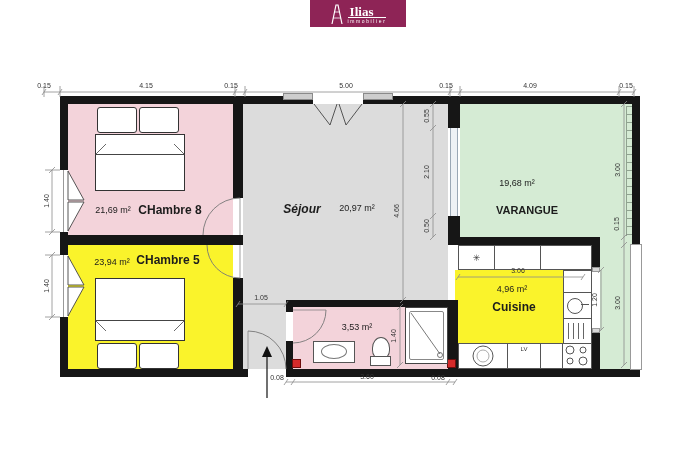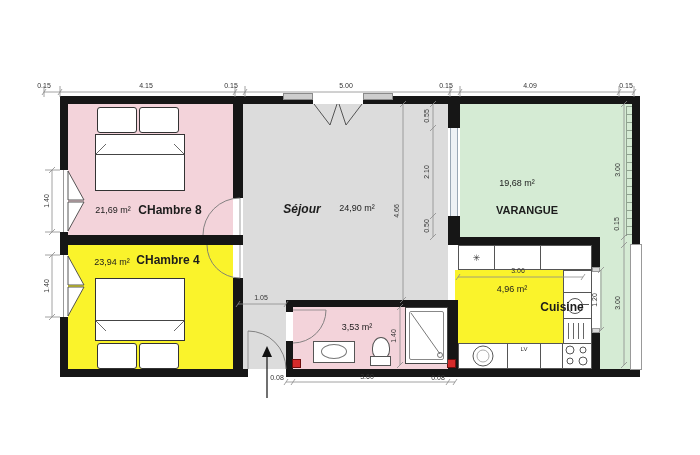--- a/index.html
+++ b/index.html
@@ -35,20 +35,30 @@
   .rail{position:absolute;width:5px;border-left:1px solid #90a390;
         background:repeating-linear-gradient(180deg,#90a390 0 1px,transparent 1px 8px);}
   .jamb{position:absolute;background:#d8d8d8;border:1px solid #999;box-sizing:border-box;}
   .drawers{position:absolute;background:repeating-linear-gradient(90deg,#666 0 1px,transparent 1px 5px);}
 </style>
 </head>
 <body>
 
 <div id="stage">
 
+  <div id="logo">
+    <svg width="14" height="22" viewBox="0 0 14 22" style="position:static">
+      <path d="M2,21 L6,2 L8,2 L12,21" fill="none" stroke="#fff" stroke-width="1.2"></path>
+      <path d="M3,15 L11,15 M4,9 L10,9" stroke="#fff" stroke-width="0.8"></path>
+    </svg>
+    <div>
+      <div class="ttl">Ilias</div>
+      <div class="sub">immobilier</div>
+    </div>
+  </div>
 
   <div class="floor" style="left:68px;top:104px;width:165px;height:131px;background:#f3d3da;"></div>
   <div class="floor" style="left:68px;top:245px;width:165px;height:124px;background:#faf32b;"></div>
   <div class="floor" style="left:243px;top:104px;width:205px;height:196px;background:#dcdcdc;"></div>
   <div class="floor" style="left:243px;top:235px;width:43px;height:134px;background:#dcdcdc;"></div>
   <div class="floor" style="left:293px;top:307px;width:155px;height:62px;background:#f3d3da;"></div>
   <div class="floor" style="left:460px;top:104px;width:140px;height:133px;background:#d5ebd4;"></div>
   <div class="floor" style="left:600px;top:104px;width:32px;height:265px;background:#d5ebd4;"></div>
   <div class="floor" style="left:455px;top:270px;width:108px;height:73px;background:#faf32b;"></div>
 
@@ -196,28 +206,28 @@
 
     <g>
       <circle cx="483" cy="356" r="10" stroke="#444" fill="#fff" stroke-width="0.9"></circle>
       <circle cx="483" cy="356" r="6" stroke="#888" fill="none" stroke-width="0.7"></circle>
     </g>
   </svg>
 
   <span class="room-area" style="left:113px;top:210px;">21,69 m²</span>
   <span class="room-name" style="left:170px;top:210px;">CHambre 8</span>
   <span class="room-area" style="left:112px;top:262px;">23,94 m²</span>
-  <span class="room-name" style="left:168px;top:260px;">CHambre 4</span>
+  <span class="room-name" style="left:168px;top:260px;">CHambre 5</span>
   <span class="room-name" style="left:302px;top:209px;font-style:italic;">Séjour</span>
-  <span class="room-area" style="left:357px;top:208px;">24,90 m²</span>
+  <span class="room-area" style="left:357px;top:208px;">20,97 m²</span>
   <span class="room-area" style="left:357px;top:327px;">3,53 m²</span>
   <span class="room-area" style="left:517px;top:183px;">19,68 m²</span>
   <span class="room-name" style="left:527px;top:210px;font-size:11px;">VARANGUE</span>
   <span class="room-area" style="left:512px;top:289px;">4,96 m²</span>
-  <span class="room-name" style="left:514px;top:307px;margin-left:48px;">Cuisine</span>
+  <span class="room-name" style="left:514px;top:307px;">Cuisine</span>
 
   <span class="dim" style="left:44px;top:85px;">0.15</span>
   <span class="dim" style="left:146px;top:85px;">4.15</span>
   <span class="dim" style="left:231px;top:85px;">0.15</span>
   <span class="dim" style="left:346px;top:85px;">5.00</span>
   <span class="dim" style="left:446px;top:85px;">0.15</span>
   <span class="dim" style="left:530px;top:85px;">4.09</span>
   <span class="dim" style="left:626px;top:85px;">0.15</span>
   <span class="dim v" style="left:46px;top:201px;">1.40</span>
   <span class="dim v" style="left:46px;top:286px;">1.40</span>

